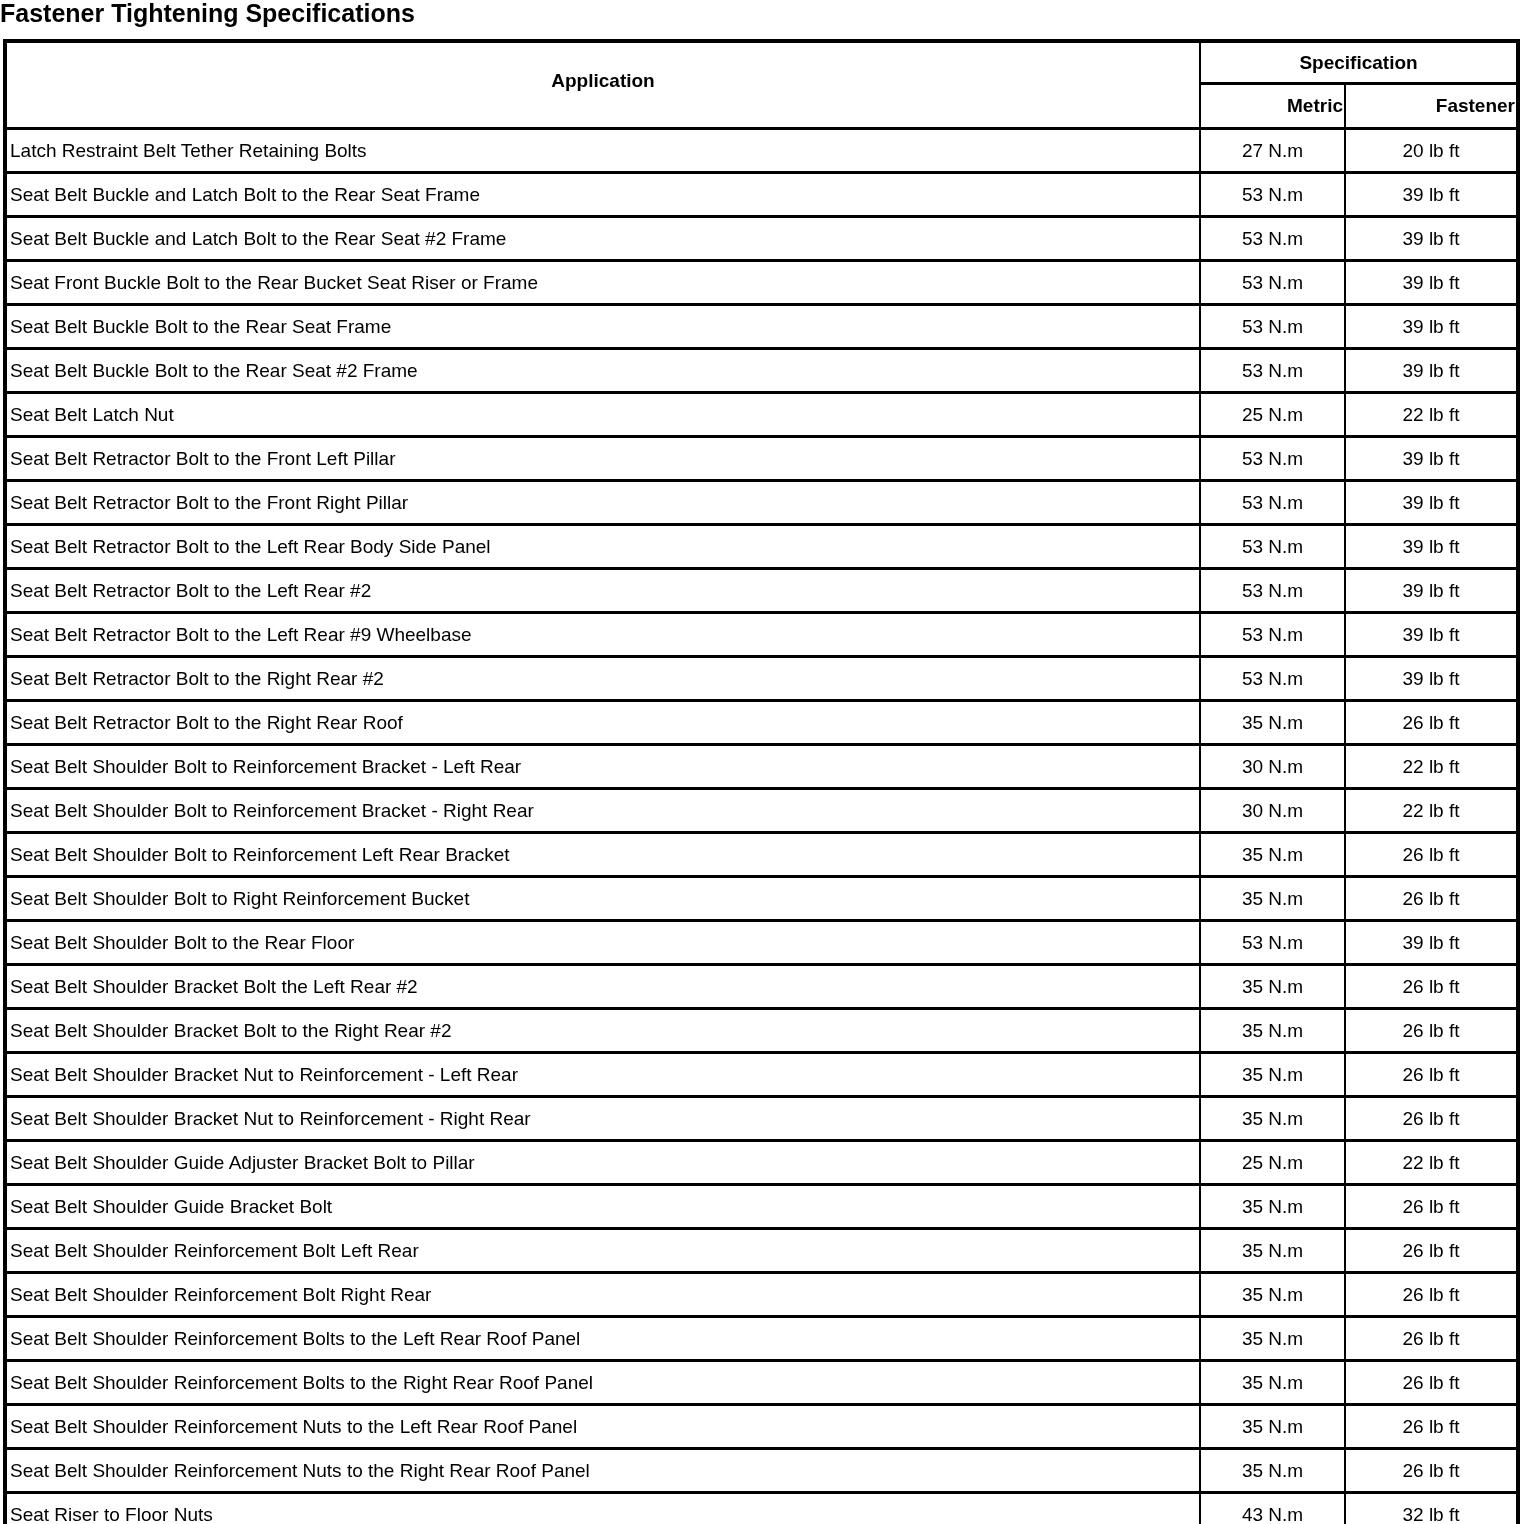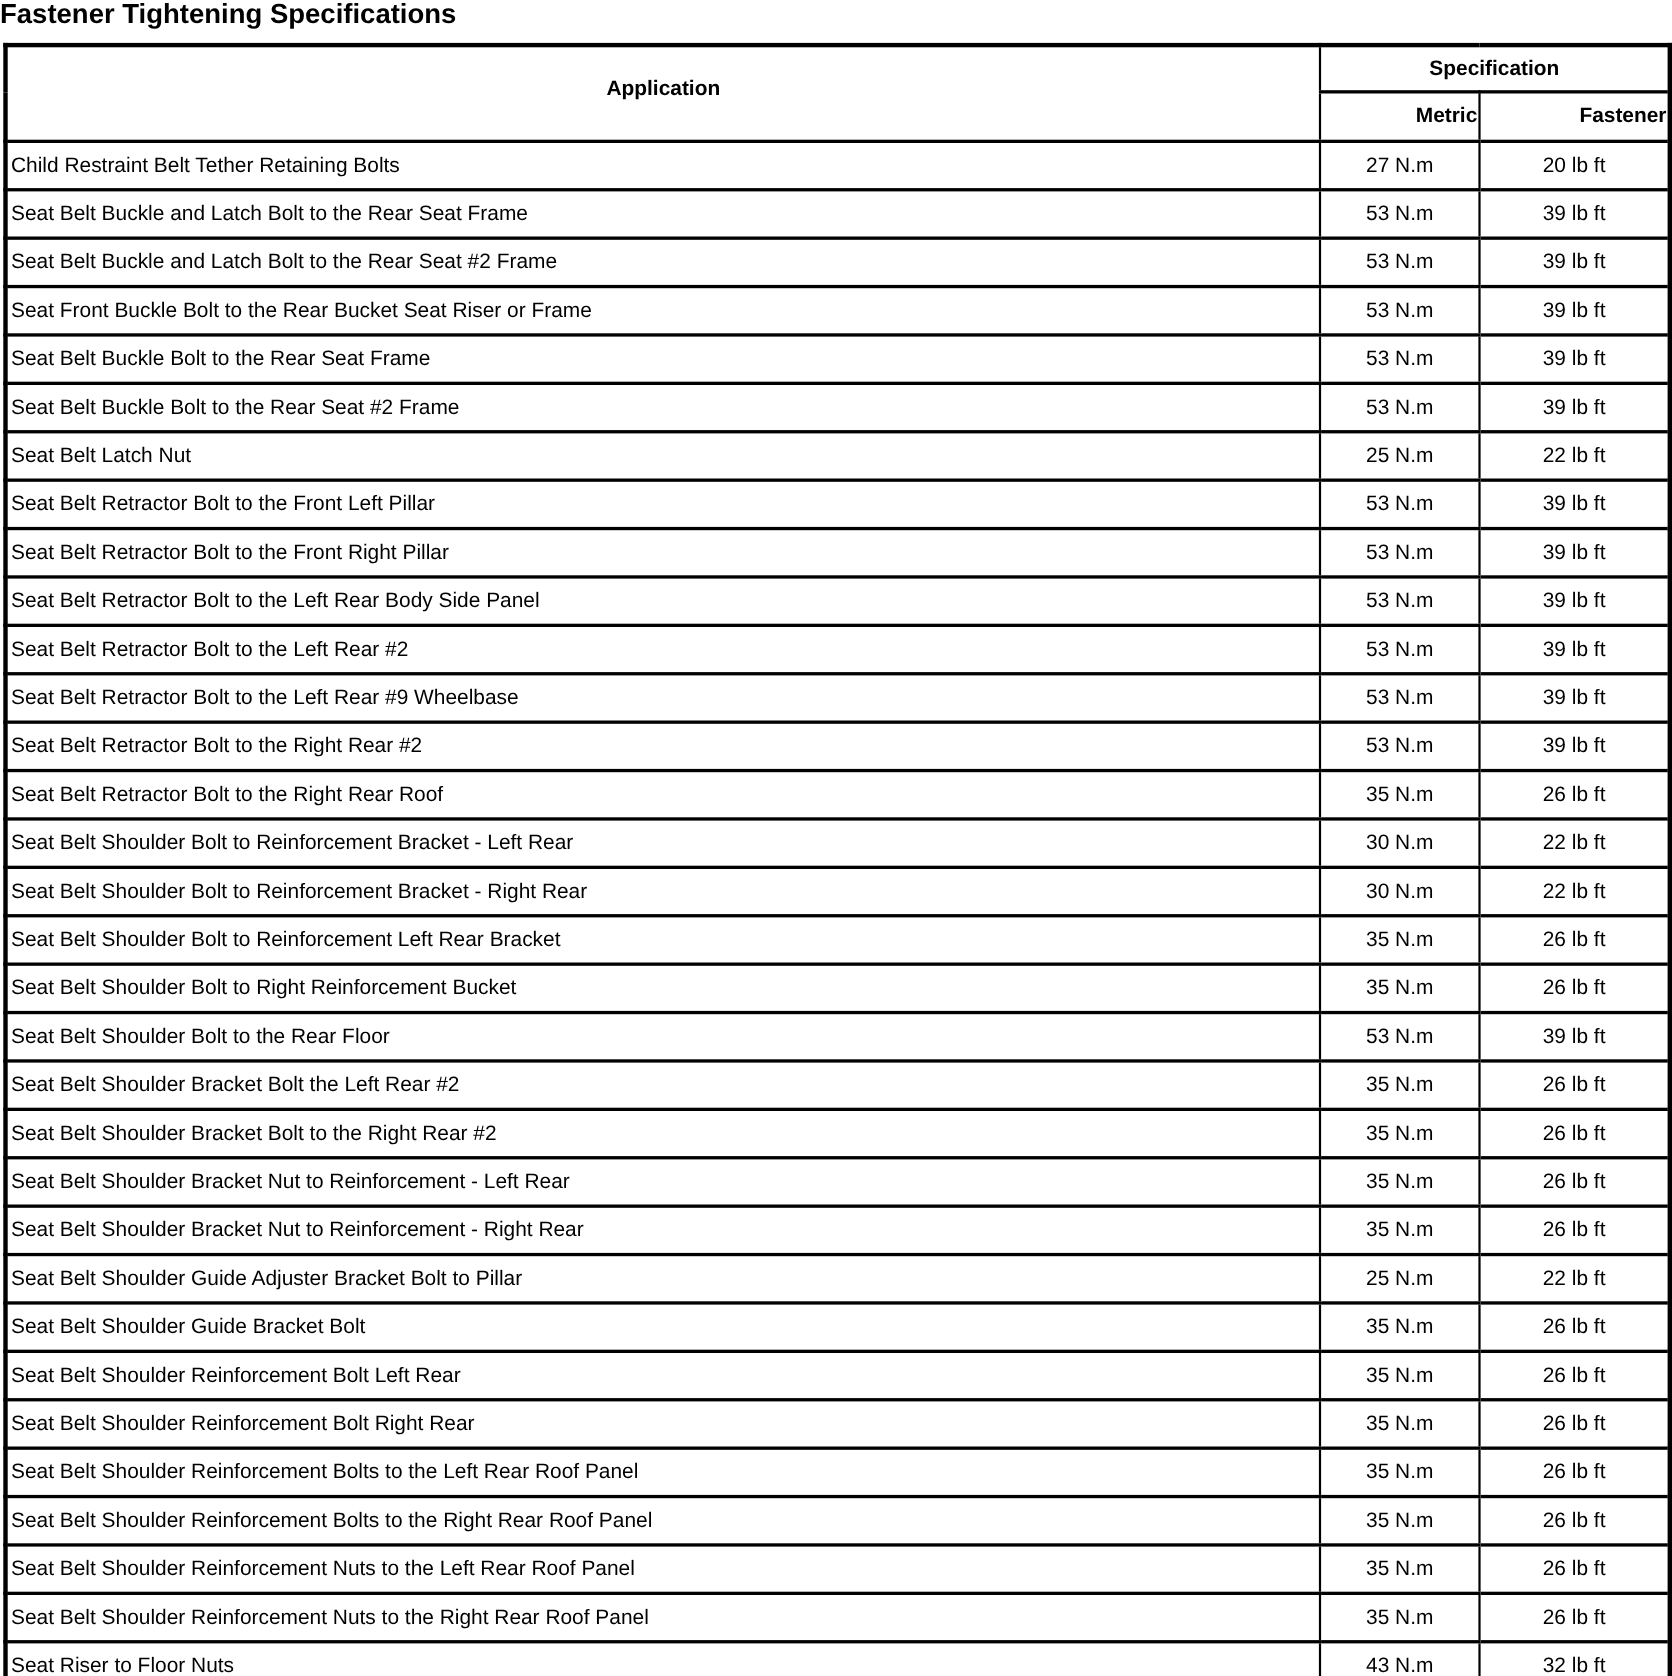--- a/index.html
+++ b/index.html
@@ -87,21 +87,21 @@
       <th rowspan="2" class="app-hdr">Application</th>
       <th colspan="2">Specification</th>
     </tr>
     <tr class="hdr-bottom">
       <th>Metric</th>
       <th>Fastener</th>
     </tr>
   </thead>
   <tbody id="rows">
   <tr>
-    <td class="app-cell">Child Restraint Belt Tether Retaining Bolts</td>
+    <td class="app-cell">Latch Restraint Belt Tether Retaining Bolts</td>
     <td class="metric-cell">27 N.m</td>
     <td class="english-cell">20 lb ft</td>
   </tr>
 
   <tr>
     <td class="app-cell">Seat Belt Buckle and Latch Bolt to the Rear Seat Frame</td>
     <td class="metric-cell">53 N.m</td>
     <td class="english-cell">39 lb ft</td>
   </tr>
 

